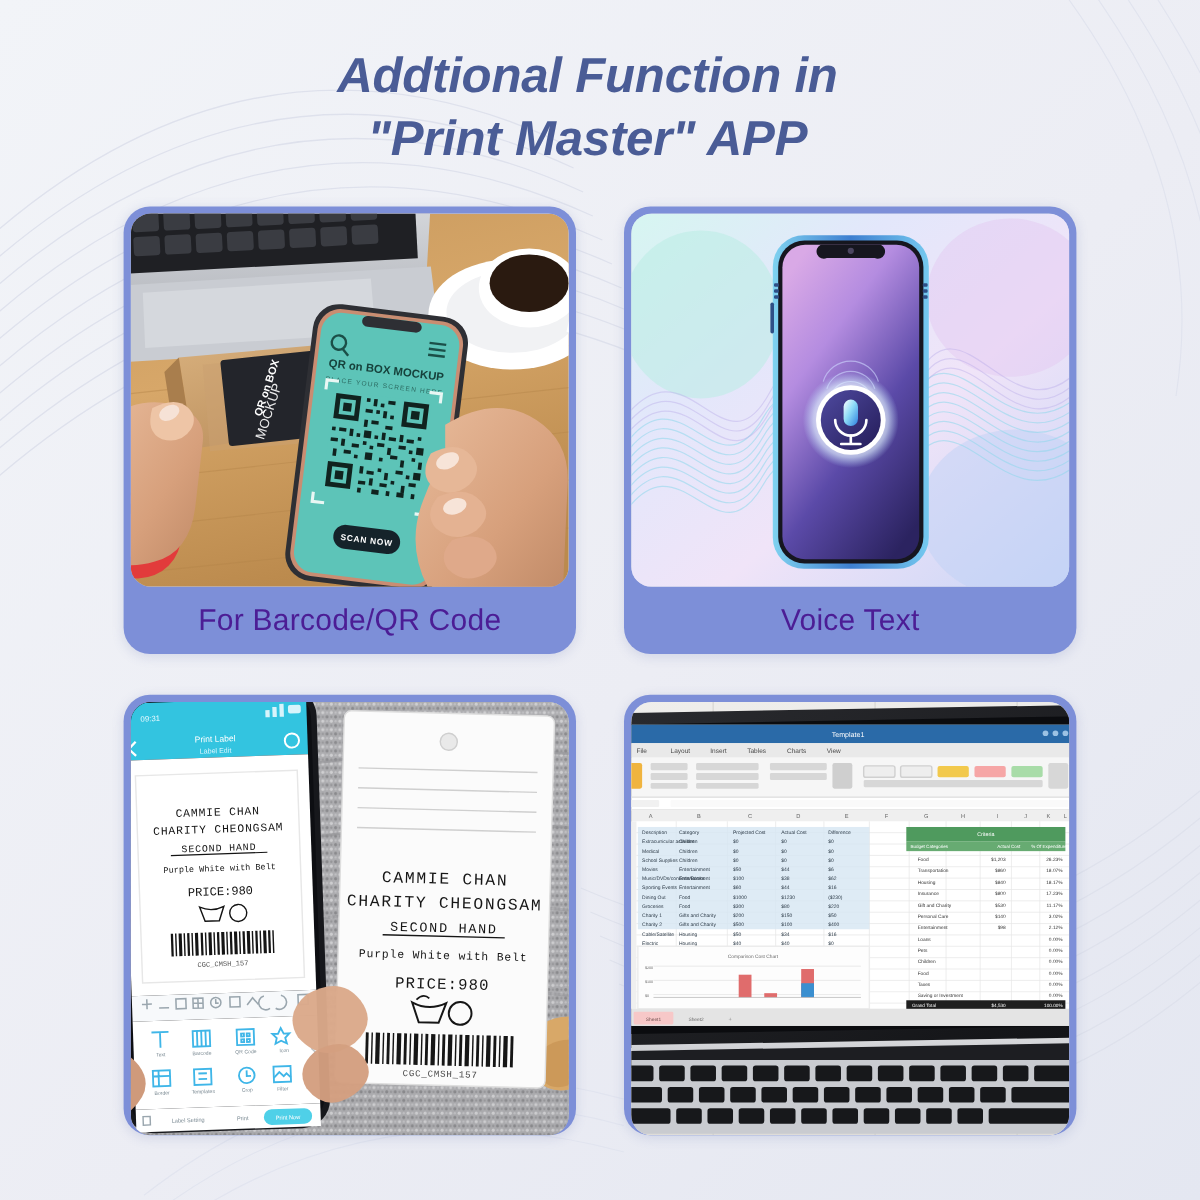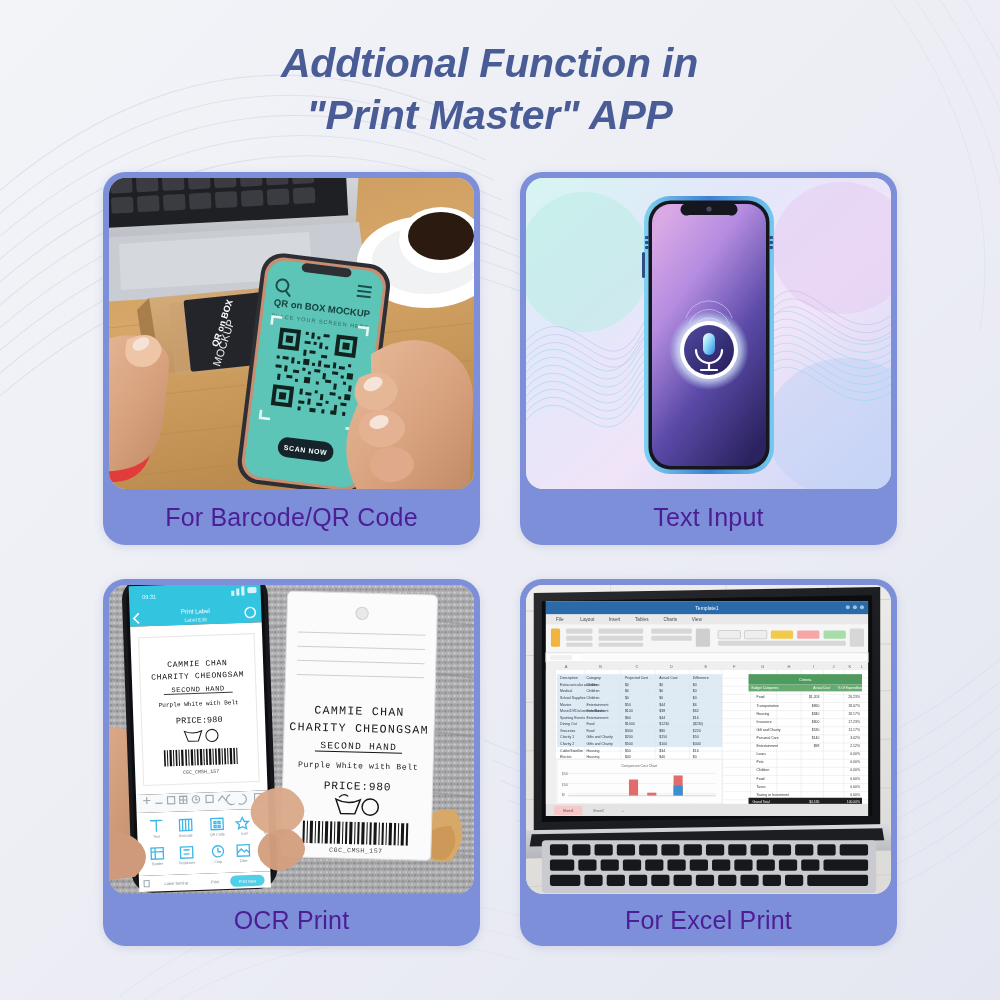--- a/index.html
+++ b/index.html
@@ -426,21 +426,21 @@
           <circle cx="183" cy="172" r="25" fill="url(#micBodyG)"></circle>
           <g>
             <rect x="177" y="155" width="12" height="22" rx="6" fill="url(#micPillG)"></rect>
             <path d="M170,172 a13,13 0 0 0 26,0" fill="none" stroke="#ffffff" stroke-width="2.2" stroke-linecap="round"></path>
             <path d="M183,185 v6" stroke="#ffffff" stroke-width="2.2" stroke-linecap="round"></path>
             <path d="M175,192 h16" stroke="#ffffff" stroke-width="2.2" stroke-linecap="round"></path>
           </g>
         </svg>
       </div>
     </div>
-    <div class="card-caption">Text Input</div>
+    <div class="card-caption">Voice Text</div>
   </div>
 
   <div class="card">
     <div class="card-media">
       <div class="scene">
         <svg viewBox="0 0 365 305" preserveAspectRatio="xMidYMid slice" aria-hidden="true">
           <defs>
             <linearGradient id="knitG" x1="0" y1="0" x2="0" y2="1">
               <stop offset="0%" stop-color="#b9b9bb"></stop>
               <stop offset="50%" stop-color="#a6a6a9"></stop>
@@ -648,21 +648,20 @@
             <rect x="117" y="288" width="34" height="11" rx="5.5" fill="#4fd0e8"></rect>
             <text x="134" y="295.5" text-anchor="middle" fill="#ffffff" font-family="Liberation Sans, sans-serif" font-size="4">Print Now</text>
           </g>
 
           <path d="M152,206 q24,-14 38,4 q12,16 -4,30 q-22,16 -40,-4 q-10,-16 6,-30 Z" fill="#dba98a" opacity=".97"></path>
           <path d="M158,246 q22,-12 34,4 q10,14 -6,26 q-20,14 -34,-4 q-8,-14 6,-26 Z" fill="#d49f80" opacity=".97"></path>
           <path d="M-10,250 q28,-14 44,6 q12,16 -6,32 l-46,6 Z" fill="#cf9a7b"></path>
         </svg>
       </div>
     </div>
-    <div class="card-caption">OCR Print</div>
   </div>
 
   <div class="card">
     <div class="card-media">
       <div class="scene">
         <svg viewBox="0 0 365 305" preserveAspectRatio="xMidYMid slice" aria-hidden="true">
           <defs>
             <linearGradient id="woodWhite" x1="0" y1="0" x2="0.2" y2="1">
               <stop offset="0%" stop-color="#efeeec"></stop>
               <stop offset="100%" stop-color="#dedcd8"></stop>
@@ -982,16 +981,15 @@
                 <rect x="192" y="286" width="18" height="11" rx="2"></rect>
               <rect x="214" y="286" width="18" height="11" rx="2"></rect>
                 <rect x="236" y="286" width="18" height="11" rx="2"></rect>
               <rect x="258" y="286" width="18" height="11" rx="2"></rect>
                 <rect x="280" y="286" width="60" height="11" rx="2"></rect>
             </g>
           </g>
         </svg>
       </div>
     </div>
-    <div class="card-caption">For Excel Print</div>
   </div>
 
 </div>
 
 </body></html>

